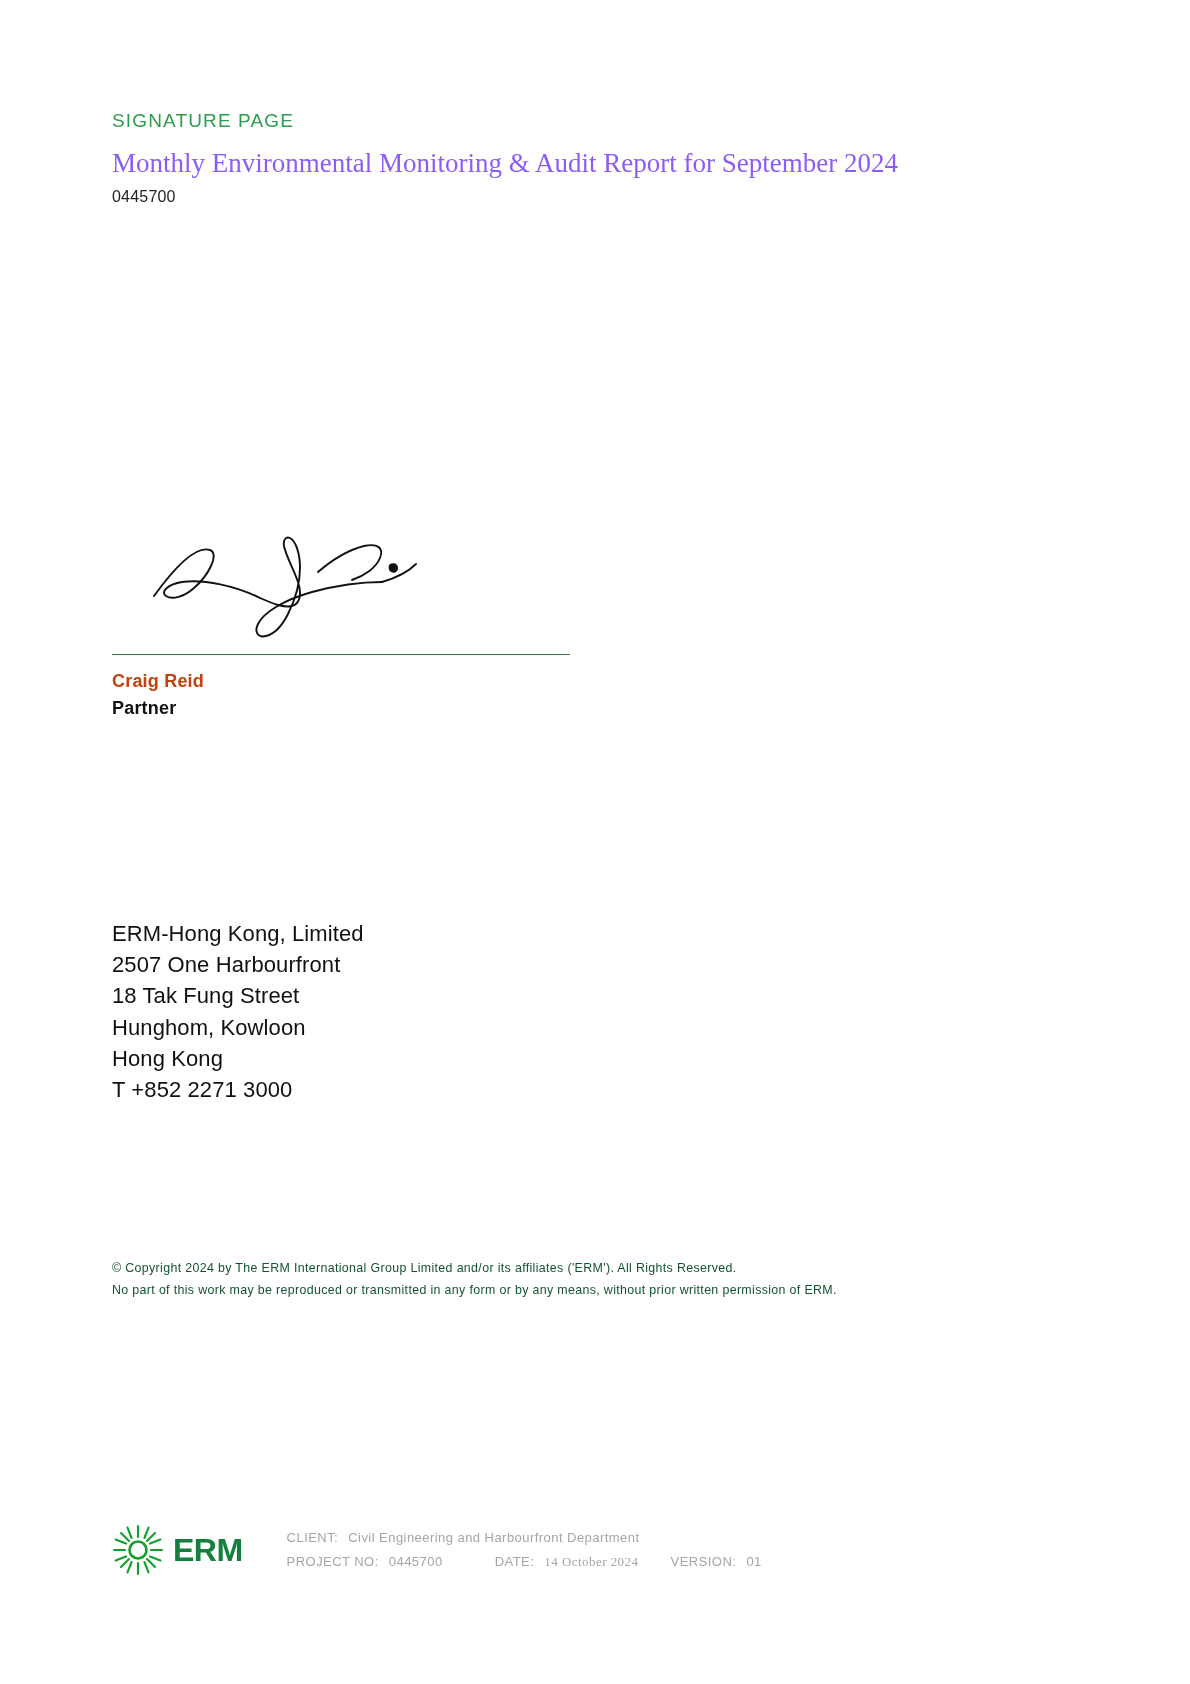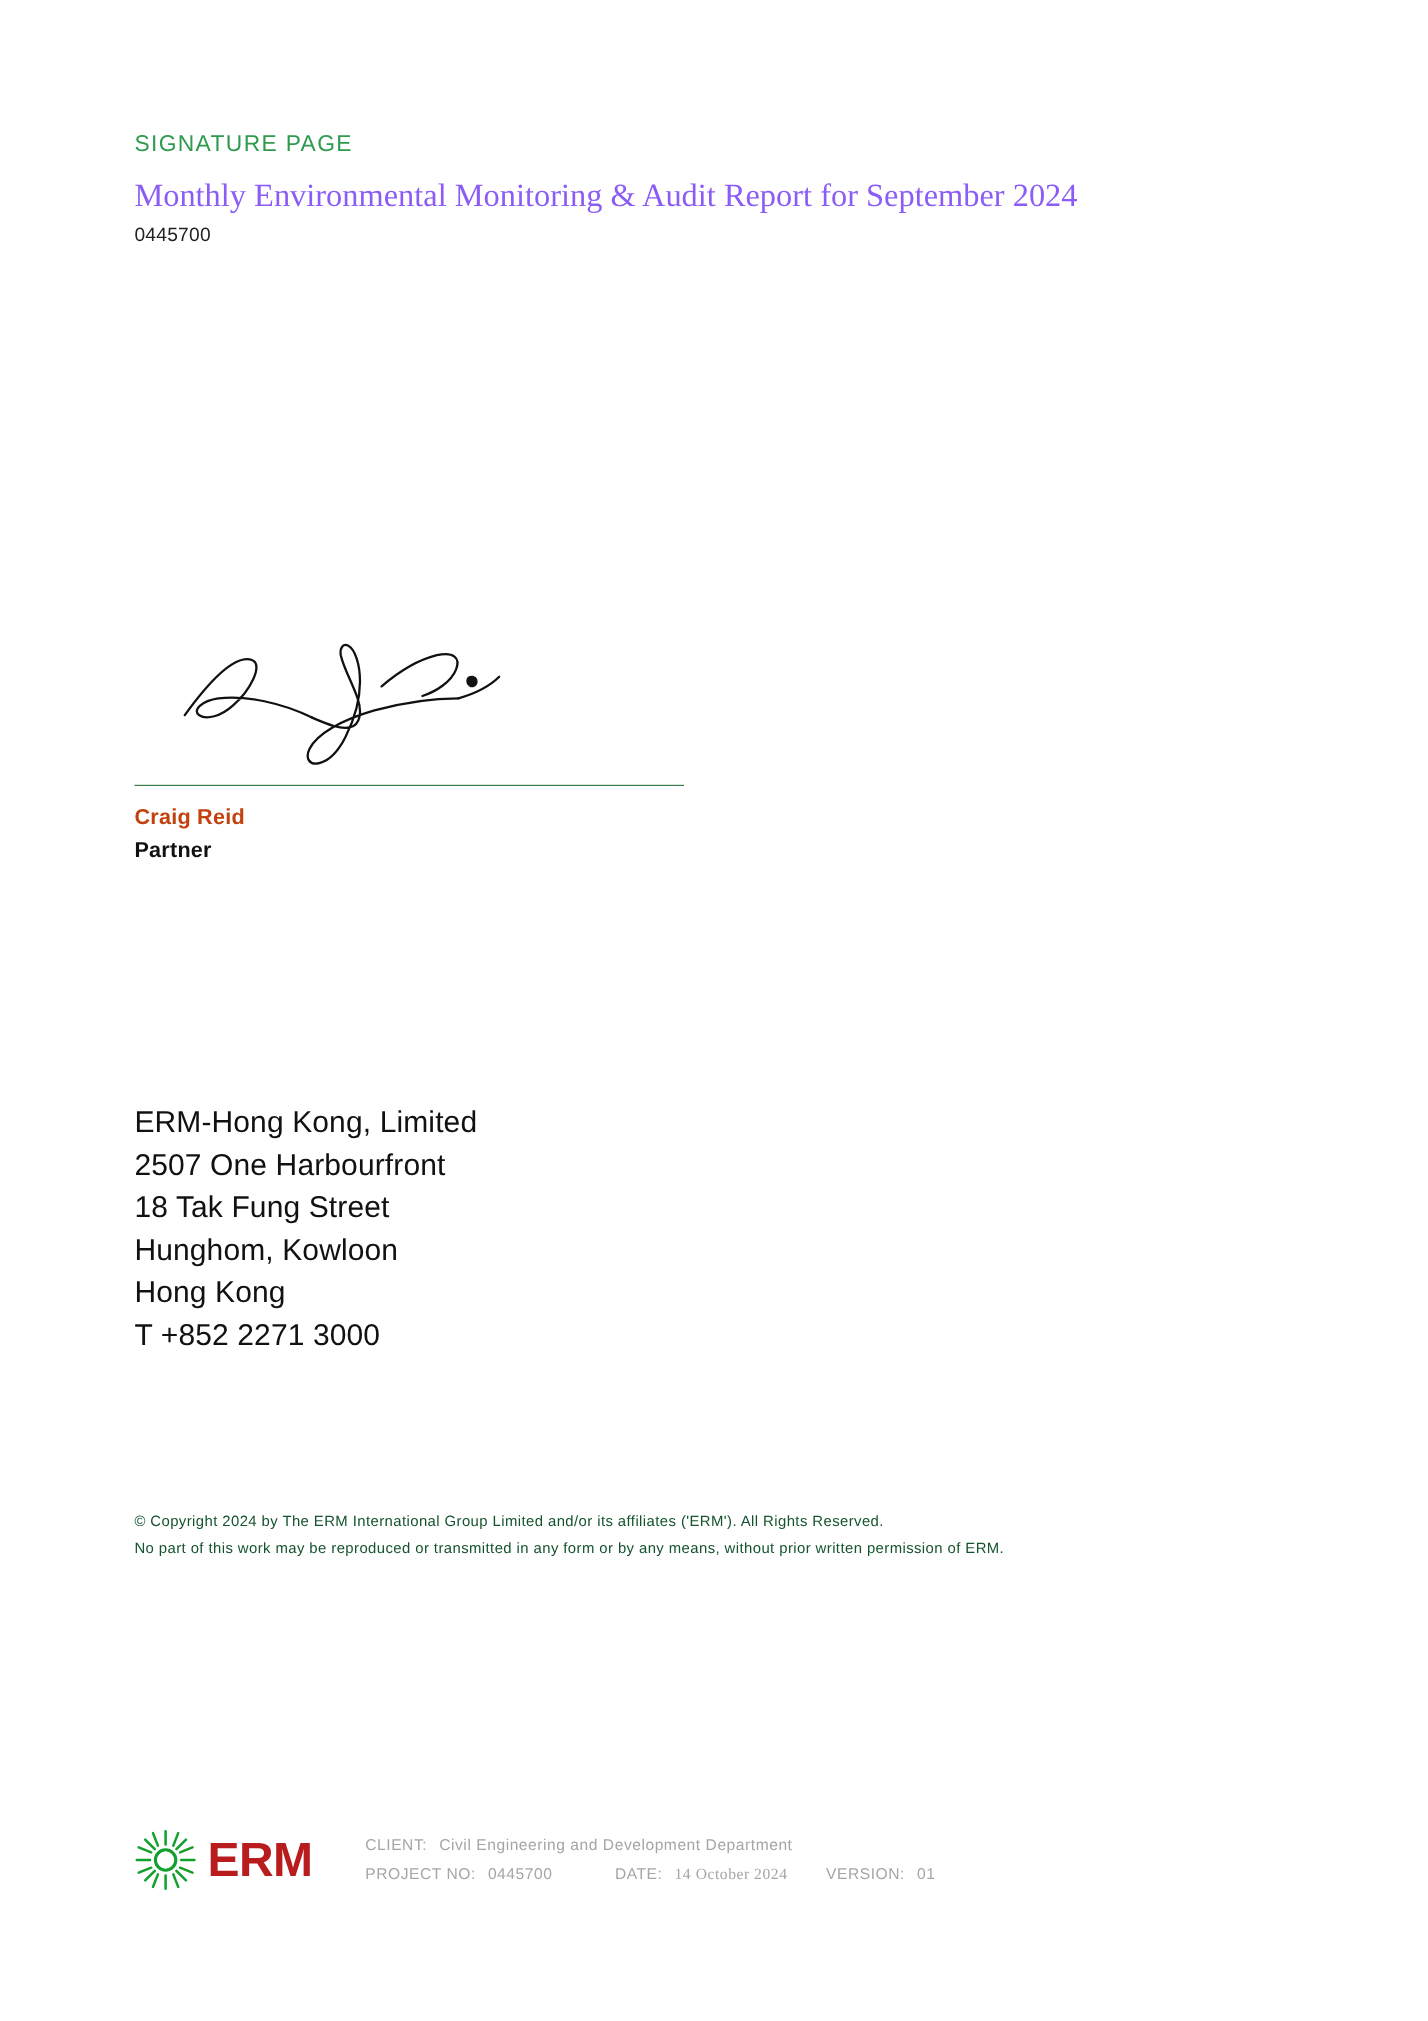--- a/index.html
+++ b/index.html
@@ -92,21 +92,21 @@
     font-weight: 700;
     color: #111111;
     margin-top: 6px;
     letter-spacing: 0.2px;
   }
   .address-block {
     position: absolute;
     left: 112px;
     top: 918px;
     font-family: "Liberation Sans", sans-serif;
-    font-size: 25px;
+    font-size: 22px;
     line-height: 1.42;
     color: #111111;
     letter-spacing: 0.1px;
   }
   .address-block div {
     white-space: nowrap;
   }
   .copyright-block {
     position: absolute;
     left: 112px;
@@ -131,23 +131,23 @@
     align-items: center;
     gap: 9px;
   }
   .logo-mark {
     width: 52px;
     height: 52px;
     flex: none;
   }
   .logo-text {
     font-family: "Liberation Sans", sans-serif;
-    font-size: 40px;
+    font-size: 32px;
     font-weight: bold;
-    color: #b91c1c;
+    color: #15803d;
     letter-spacing: -0.5px;
     line-height: 1;
   }
   .footer-meta {
     font-family: "Liberation Sans", sans-serif;
     font-size: 13px;
     line-height: 1.85;
     color: #a5a5a5;
     letter-spacing: 0.45px;
     padding-left: 22px;
@@ -223,21 +223,21 @@
             <line x1="14" y1="32.4" x2="3.6" y2="36.5"></line>
           </g>
           <circle cx="26" cy="26" r="8.5" fill="none" stroke="#12a02c" stroke-width="2.6"></circle>
         </svg>
       </span>
       <span class="logo-text">ERM</span>
     </div>
     <div class="footer-meta">
       <div class="row1">
         <span style="margin-right: 6px;">CLIENT:</span>
-        <span style="margin-right: 6px;">Civil Engineering and Development Department</span>
+        <span style="margin-right: 6px;">Civil Engineering and Harbourfront Department</span>
       </div>
       <div class="row2">
         <span style="margin-right: 6px;">PROJECT NO:</span>
         <span style="margin-right: 6px;">0445700</span>
         <span class="gap-1"></span>
         <span style="margin-right: 6px;">DATE:</span>
         <span style="margin-right: 6px; font-family: Liberation Serif, serif;">14 October 2024</span>
         <span class="gap-2"></span>
         <span style="margin-right: 6px;">VERSION:</span>
         <span style="margin-right: 6px;">01</span>

